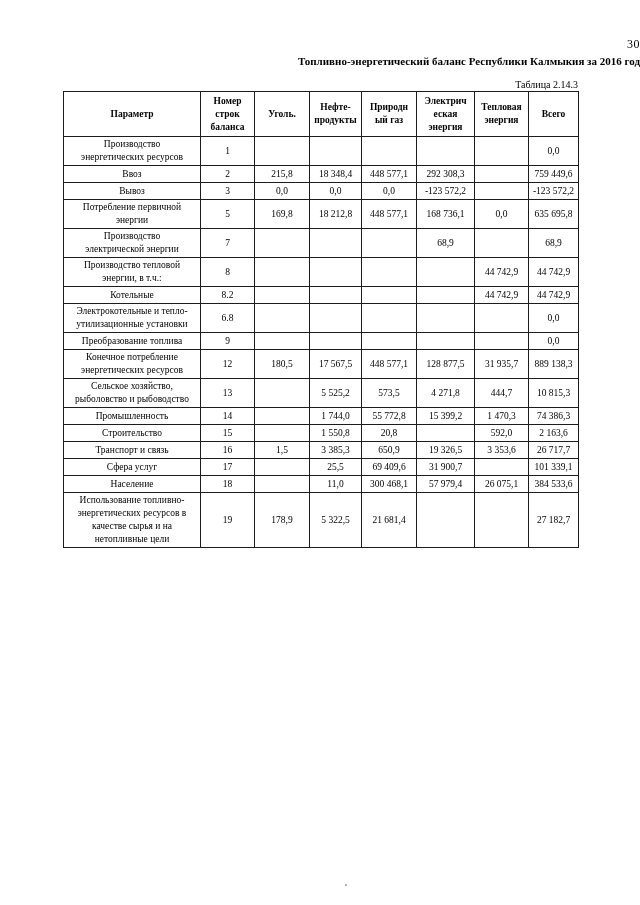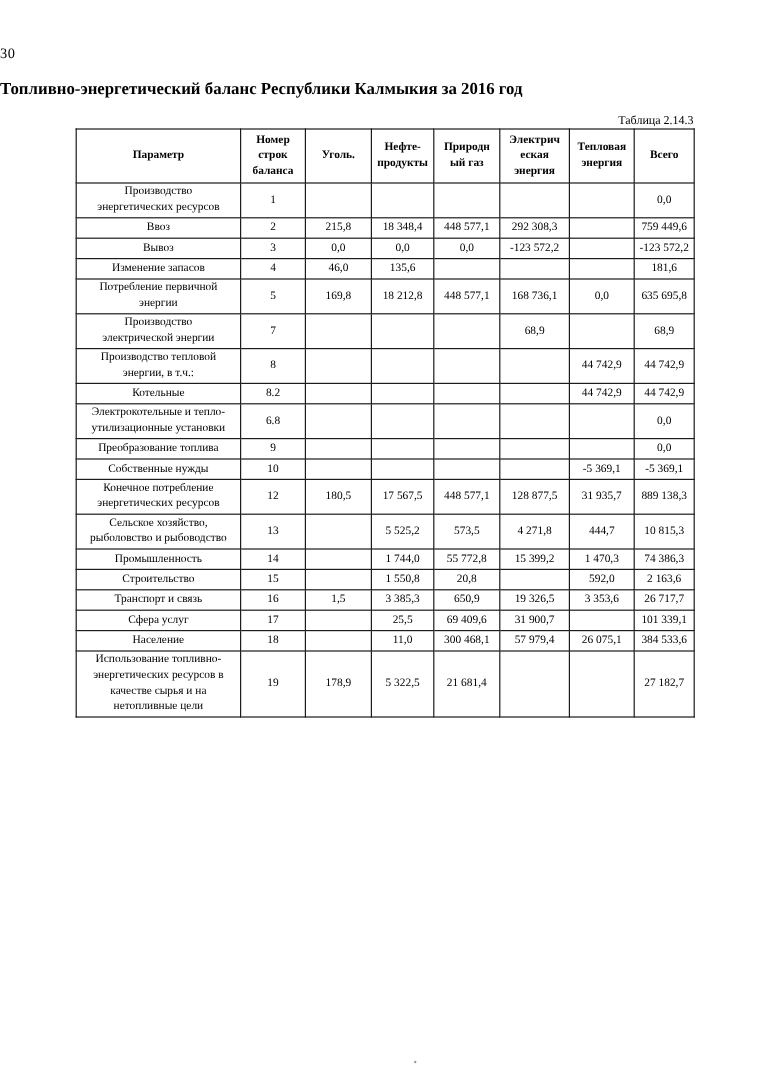--- a/index.html
+++ b/index.html
@@ -11,28 +11,28 @@
   }
   .page {
     position: relative;
     width: 640px;
     height: 905px;
     background: #ffffff;
     overflow: hidden;
   }
   .page-number {
     padding-top: 37px;
-    text-align: left;
+    text-align: right;
     font-size: 12px;
     letter-spacing: 0.5px;
   }
   .doc-title {
-    margin: 15px 0 0 0;
-    text-align: left;
-    font-size: 14px;
+    margin: 3px 0 0 0;
+    text-align: right;
+    font-size: 11px;
     font-weight: bold;
   }
   .table-caption {
     width: 515px;
     margin: 12px 0 1px 63px;
     text-align: right;
     font-size: 10px;
   }
   table.teb {
     margin-left: 63px;
@@ -147,30 +147,20 @@
           <td class="param">Вывоз</td>
           <td class="val">3</td>
           <td class="val">0,0</td>
           <td class="val">0,0</td>
           <td class="val">0,0</td>
           <td class="val">-123 572,2</td>
           <td class="val"></td>
           <td class="val">-123 572,2</td>
         </tr>
         <tr>
-          <td class="param">Изменение запасов</td>
-          <td class="val">4</td>
-          <td class="val">46,0</td>
-          <td class="val">135,6</td>
-          <td class="val"></td>
-          <td class="val"></td>
-          <td class="val"></td>
-          <td class="val">181,6</td>
-        </tr>
-        <tr>
           <td class="param">Потребление первичной
 энергии</td>
           <td class="val">5</td>
           <td class="val">169,8</td>
           <td class="val">18 212,8</td>
           <td class="val">448 577,1</td>
           <td class="val">168 736,1</td>
           <td class="val">0,0</td>
           <td class="val">635 695,8</td>
         </tr>
@@ -219,30 +209,20 @@
         </tr>
         <tr>
           <td class="param">Преобразование топлива</td>
           <td class="val">9</td>
           <td class="val"></td>
           <td class="val"></td>
           <td class="val"></td>
           <td class="val"></td>
           <td class="val"></td>
           <td class="val">0,0</td>
-        </tr>
-        <tr>
-          <td class="param">Собственные нужды</td>
-          <td class="val">10</td>
-          <td class="val"></td>
-          <td class="val"></td>
-          <td class="val"></td>
-          <td class="val"></td>
-          <td class="val">-5 369,1</td>
-          <td class="val">-5 369,1</td>
         </tr>
         <tr>
           <td class="param">Конечное потребление
 энергетических ресурсов</td>
           <td class="val">12</td>
           <td class="val">180,5</td>
           <td class="val">17 567,5</td>
           <td class="val">448 577,1</td>
           <td class="val">128 877,5</td>
           <td class="val">31 935,7</td>

